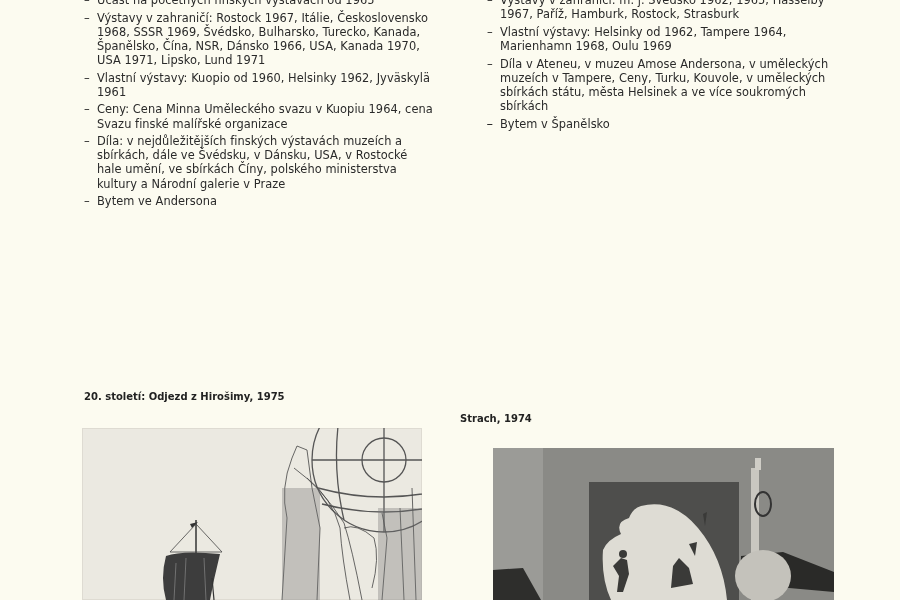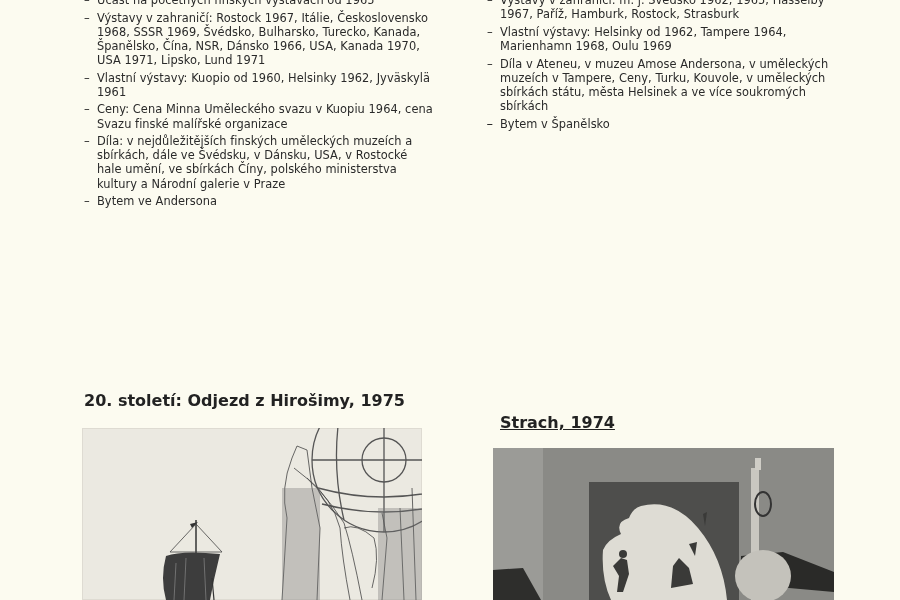--- a/index.html
+++ b/index.html
@@ -13,24 +13,24 @@
   .col-left { left: 84px; width: 350px; }
   .col-right { left: 487px; width: 350px; }
   ul.bio { list-style: none; margin: 0; padding: 0; }
   ul.bio li {
     position: relative; padding-left: 13px;
     font-size: 11.4px; line-height: 14.1px; margin-bottom: 3.6px;
     letter-spacing: 0.05px;
   }
   ul.bio li .dash { position: absolute; left: 0; top: 0; }
   .caption {
-    position: absolute; font-weight: bold; font-size: 16px; color: #222;
+    position: absolute; font-weight: bold; font-size: 10px; color: #222;
   }
   .cap-left { left: 84px; top: 391px; }
-  .cap-right { left: 500px; top: 413px; text-decoration: underline; }
+  .cap-right { left: 460px; top: 413px; }
   .artwork { position: absolute; overflow: hidden; }
   .art-left {
     left: 82px; top: 428px; width: 340px; height: 172px;
     background: #ebe9e1;
     box-shadow: inset 0 0 0 1px #dedbd2;
   }
   .art-right {
     left: 493px; top: 448px; width: 341px; height: 152px;
     background: #8e8e8a;
   }
@@ -38,21 +38,21 @@
 </style>
 </head>
 <body>
 
 <div class="col col-left">
   <ul class="bio">
     <li><span class="dash">–</span><span>Účast na početných finských výstavách od 1965</span></li>
     <li><span class="dash">–</span><span>Výstavy v zahraničí: Rostock 1967, Itálie, Československo 1968, SSSR 1969, Švédsko, Bulharsko, Turecko, Kanada, Španělsko, Čína, NSR, Dánsko 1966, USA, Kanada 1970, USA 1971, Lipsko, Lund 1971</span></li>
     <li><span class="dash">–</span><span>Vlastní výstavy: Kuopio od 1960, Helsinky 1962, Jyväskylä 1961</span></li>
     <li><span class="dash">–</span><span>Ceny: Cena Minna Uměleckého svazu v Kuopiu 1964, cena Svazu finské malířské organizace</span></li>
-    <li><span class="dash">–</span><span>Díla: v nejdůležitějších finských uměleckých muzeích a sbírkách, dále ve Švédsku, v Dánsku, USA, v Rostocké hale umění, ve sbírkách Číny, polského ministerstva kultury a Národní galerie v Praze</span></li>
+    <li><span class="dash">–</span><span>Díla: v nejdůležitějších finských výstavách muzeích a sbírkách, dále ve Švédsku, v Dánsku, USA, v Rostocké hale umění, ve sbírkách Číny, polského ministerstva kultury a Národní galerie v Praze</span></li>
     <li><span class="dash">–</span><span>Bytem ve Andersona</span></li>
   </ul>
 </div>
 
 <div class="col col-right">
   <ul class="bio">
     <li><span class="dash">–</span><span>Výstavy v zahraničí: m. j. Švédsko 1962, 1965, Hässelby 1967, Paříž, Hamburk, Rostock, Strasburk</span></li>
     <li><span class="dash">–</span><span>Vlastní výstavy: Helsinky od 1962, Tampere 1964, Marienhamn 1968, Oulu 1969</span></li>
     <li><span class="dash">–</span><span>Díla v Ateneu, v muzeu Amose Andersona, v uměleckých muzeích v Tampere, Ceny, Turku, Kouvole, v uměleckých sbírkách státu, města Helsinek a ve více soukromých sbírkách</span></li>
     <li><span class="dash">–</span></li>

